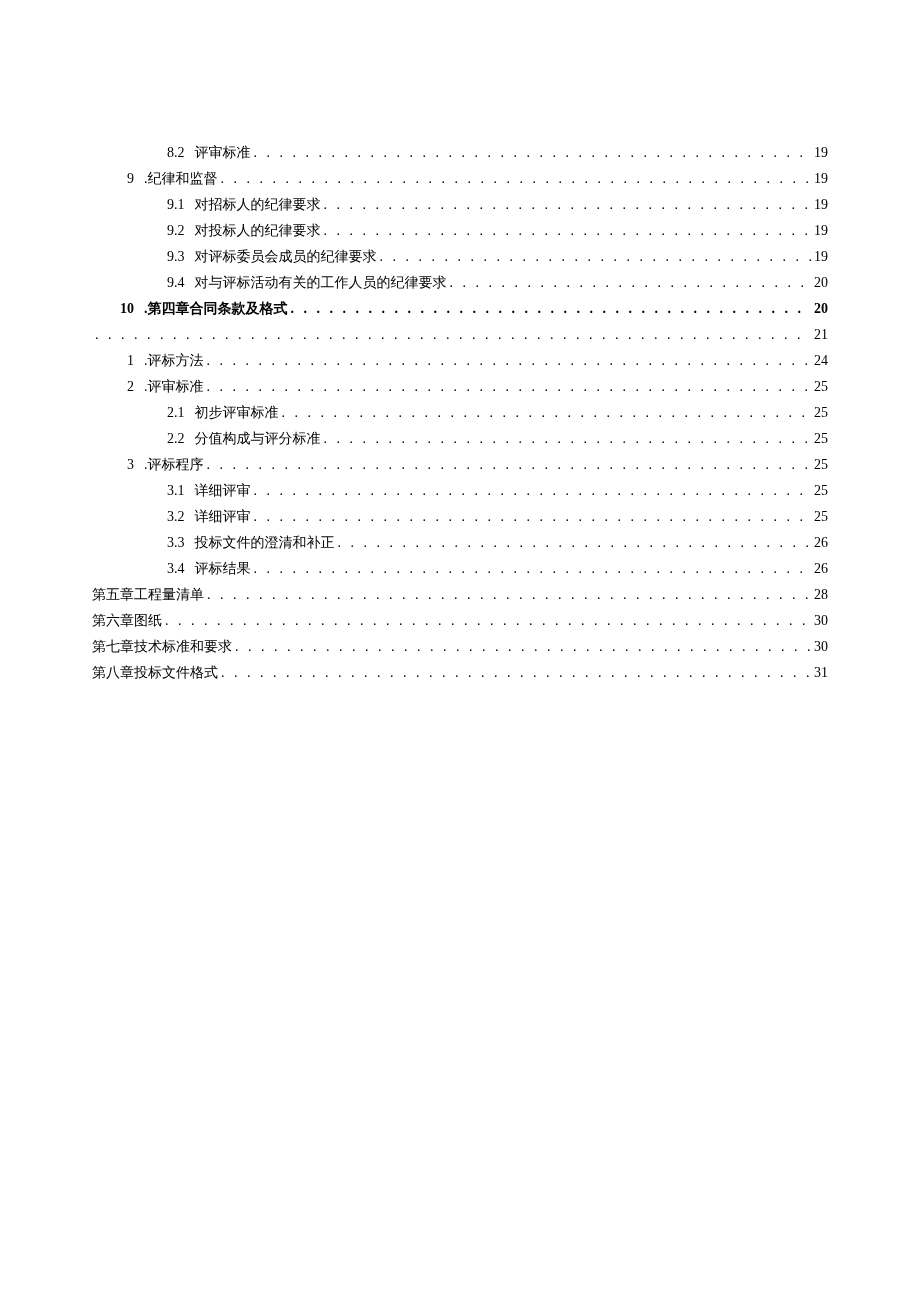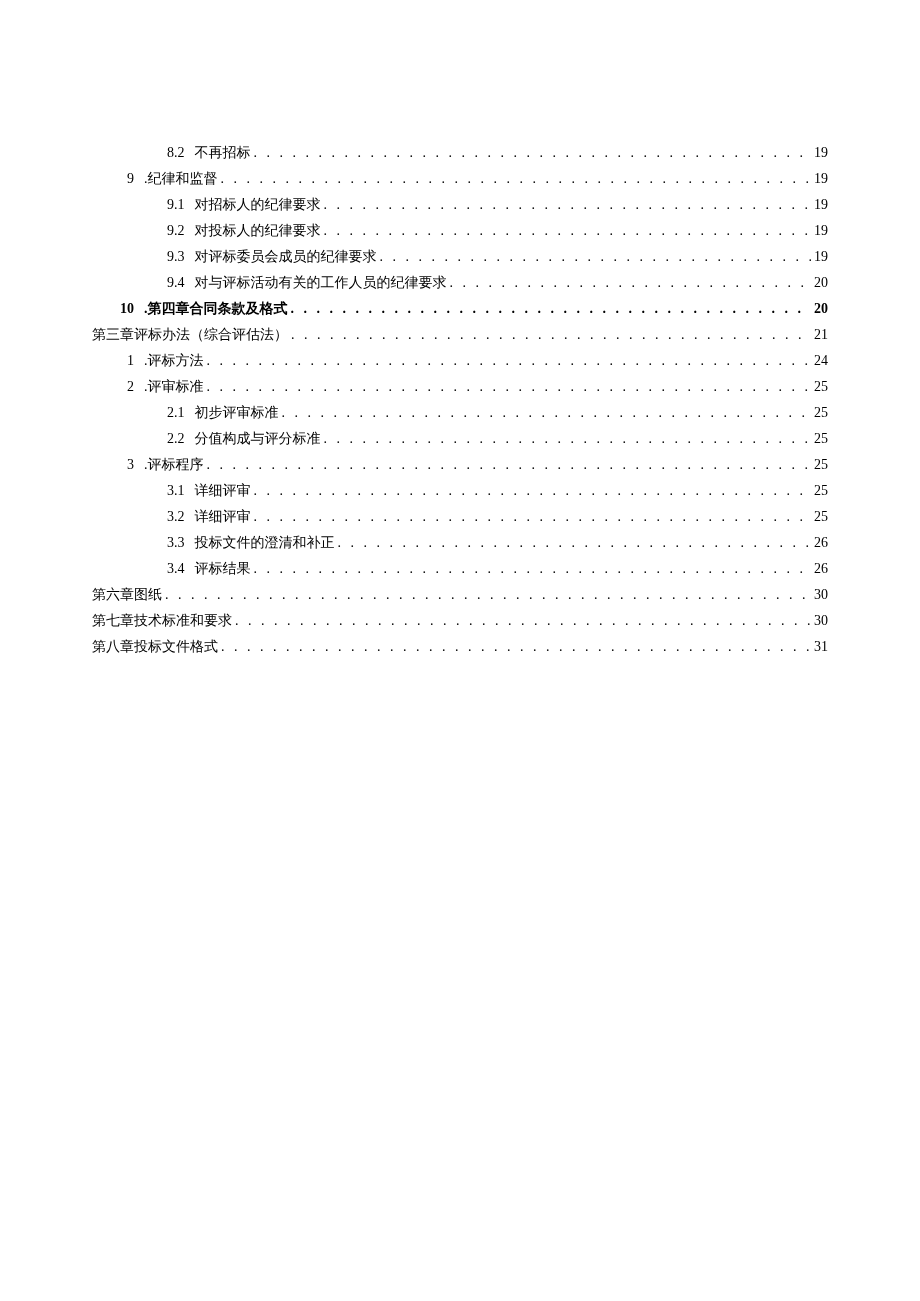--- a/index.html
+++ b/index.html
@@ -61,21 +61,21 @@
       padding-left: 75px;
     }
   </style>
 </head>
 <body>
 
 <div class="toc-container">
 
   <div class="toc-line level-2">
     <span class="toc-number">8.2</span>
-    <span class="toc-text">不再招标</span>
+    <span class="toc-text">评审标准</span>
     <span class="toc-dots"></span>
     <span class="toc-page">19</span>
   </div>
 
   <div class="toc-line level-1">
     <span class="toc-number">9</span>
     <span class="toc-text">.纪律和监督</span>
     <span class="toc-dots"></span>
     <span class="toc-page">19</span>
   </div>
@@ -109,21 +109,20 @@
   </div>
 
   <div class="toc-line level-1-wide">
     <span class="toc-number">10</span>
     <span class="toc-text">.第四章合同条款及格式</span>
     <span class="toc-dots"></span>
     <span class="toc-page">20</span>
   </div>
 
   <div class="toc-line level-0">
-    <span class="toc-text">第三章评标办法（综合评估法）</span>
     <span class="toc-dots"></span>
     <span class="toc-page">21</span>
   </div>
 
   <div class="toc-line level-1">
     <span class="toc-number">1</span>
     <span class="toc-text">.评标方法</span>
     <span class="toc-dots"></span>
     <span class="toc-page">24</span>
   </div>
@@ -178,20 +177,25 @@
   </div>
 
   <div class="toc-line level-2">
     <span class="toc-number">3.4</span>
     <span class="toc-text">评标结果</span>
     <span class="toc-dots"></span>
     <span class="toc-page">26</span>
   </div>
 
 
+  <div class="toc-line level-0">
+    <span class="toc-text">第五章工程量清单</span>
+    <span class="toc-dots"></span>
+    <span class="toc-page">28</span>
+  </div>
 
   <div class="toc-line level-0">
     <span class="toc-text">第六章图纸</span>
     <span class="toc-dots"></span>
     <span class="toc-page">30</span>
   </div>
 
   <div class="toc-line level-0">
     <span class="toc-text">第七章技术标准和要求</span>
     <span class="toc-dots"></span>

